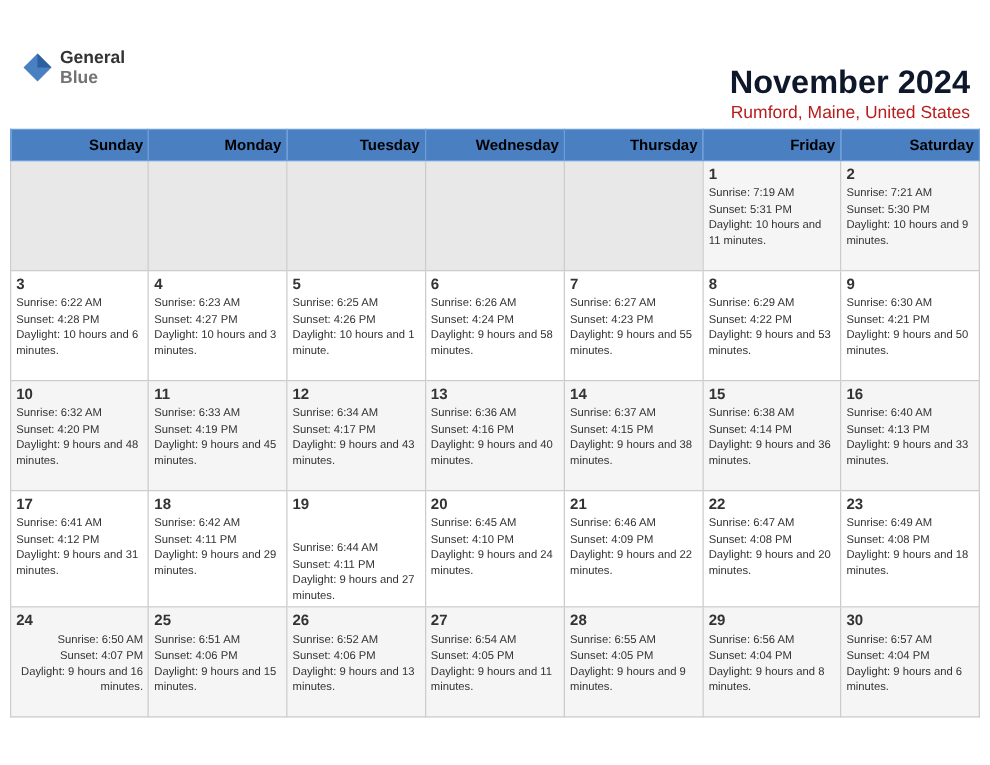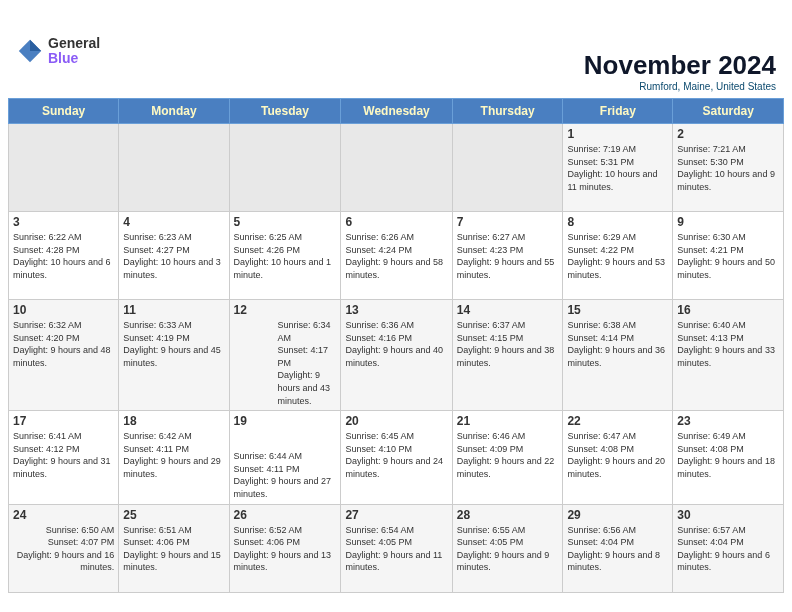--- a/index.html
+++ b/index.html
@@ -3,37 +3,37 @@
   <meta charset="utf-8">
   <style>
     * { margin: 0; padding: 0; box-sizing: border-box; }
     body { font-family: Arial, sans-serif; background: #fff; width: 792px; height: 612px; overflow: hidden; }
     
     .header { display: flex; justify-content: space-between; align-items: center; padding: 10px 16px 6px 16px; gap: 48px; }
     
     .logo { display: flex; align-items: center; gap: 4px; }
     .logo-text { display: flex; flex-direction: column; line-height: 1.1; }
     .logo-general { font-size: 14px; font-weight: bold; color: #333; }
-    .logo-blue { font-size: 14px; font-weight: bold; color: #8b5cf6; }
+    .logo-blue { font-size: 14px; font-weight: bold; color: #737373; }
     .logo-icon { width: 28px; height: 28px; }
     
     .title-block { text-align: right; }
     .main-title { font-size: 26px; font-weight: bold; color: #0f172a; margin-top: 40px; }
-    .subtitle { font-size: 10px; color: #0c4a6e; }
+    .subtitle { font-size: 14px; color: #b91c1c; }
     
     .calendar { width: 100%; border-collapse: collapse; }
     
     .calendar thead th {
       background: #4a7fc1;
-      color: #fef9c3;
+      color: #000000;
       font-size: 12px;
       font-weight: bold;
       padding: 5px 4px;
       border: 1px solid #6a9fd8;
-      text-align: center;
+      text-align: right;
     }
     
     .calendar tbody td {
       border: 1px solid #ccc;
       vertical-align: top;
       padding: 3px 4px;
       font-size: 9.5px;
       color: #333;
       width: 113px;
       height: 88px;
@@ -155,21 +155,21 @@
 Daylight: 9 hours and 48 minutes.</div>
           </td>
           <td>
             <span class="day-num">11</span>
             <div class="day-info" style="white-space: pre-line;">Sunrise: 6:33 AM
 Sunset: 4:19 PM
 Daylight: 9 hours and 45 minutes.</div>
           </td>
           <td>
             <span class="day-num">12</span>
-            <div class="day-info" style="white-space: pre-line; margin-left: 44px;">Sunrise: 6:34 AM
+            <div class="day-info" style="white-space: pre-line;">Sunrise: 6:34 AM
 Sunset: 4:17 PM
 Daylight: 9 hours and 43 minutes.</div>
           </td>
           <td>
             <span class="day-num">13</span>
             <div class="day-info" style="white-space: pre-line;">Sunrise: 6:36 AM
 Sunset: 4:16 PM
 Daylight: 9 hours and 40 minutes.</div>
           </td>
           <td>

